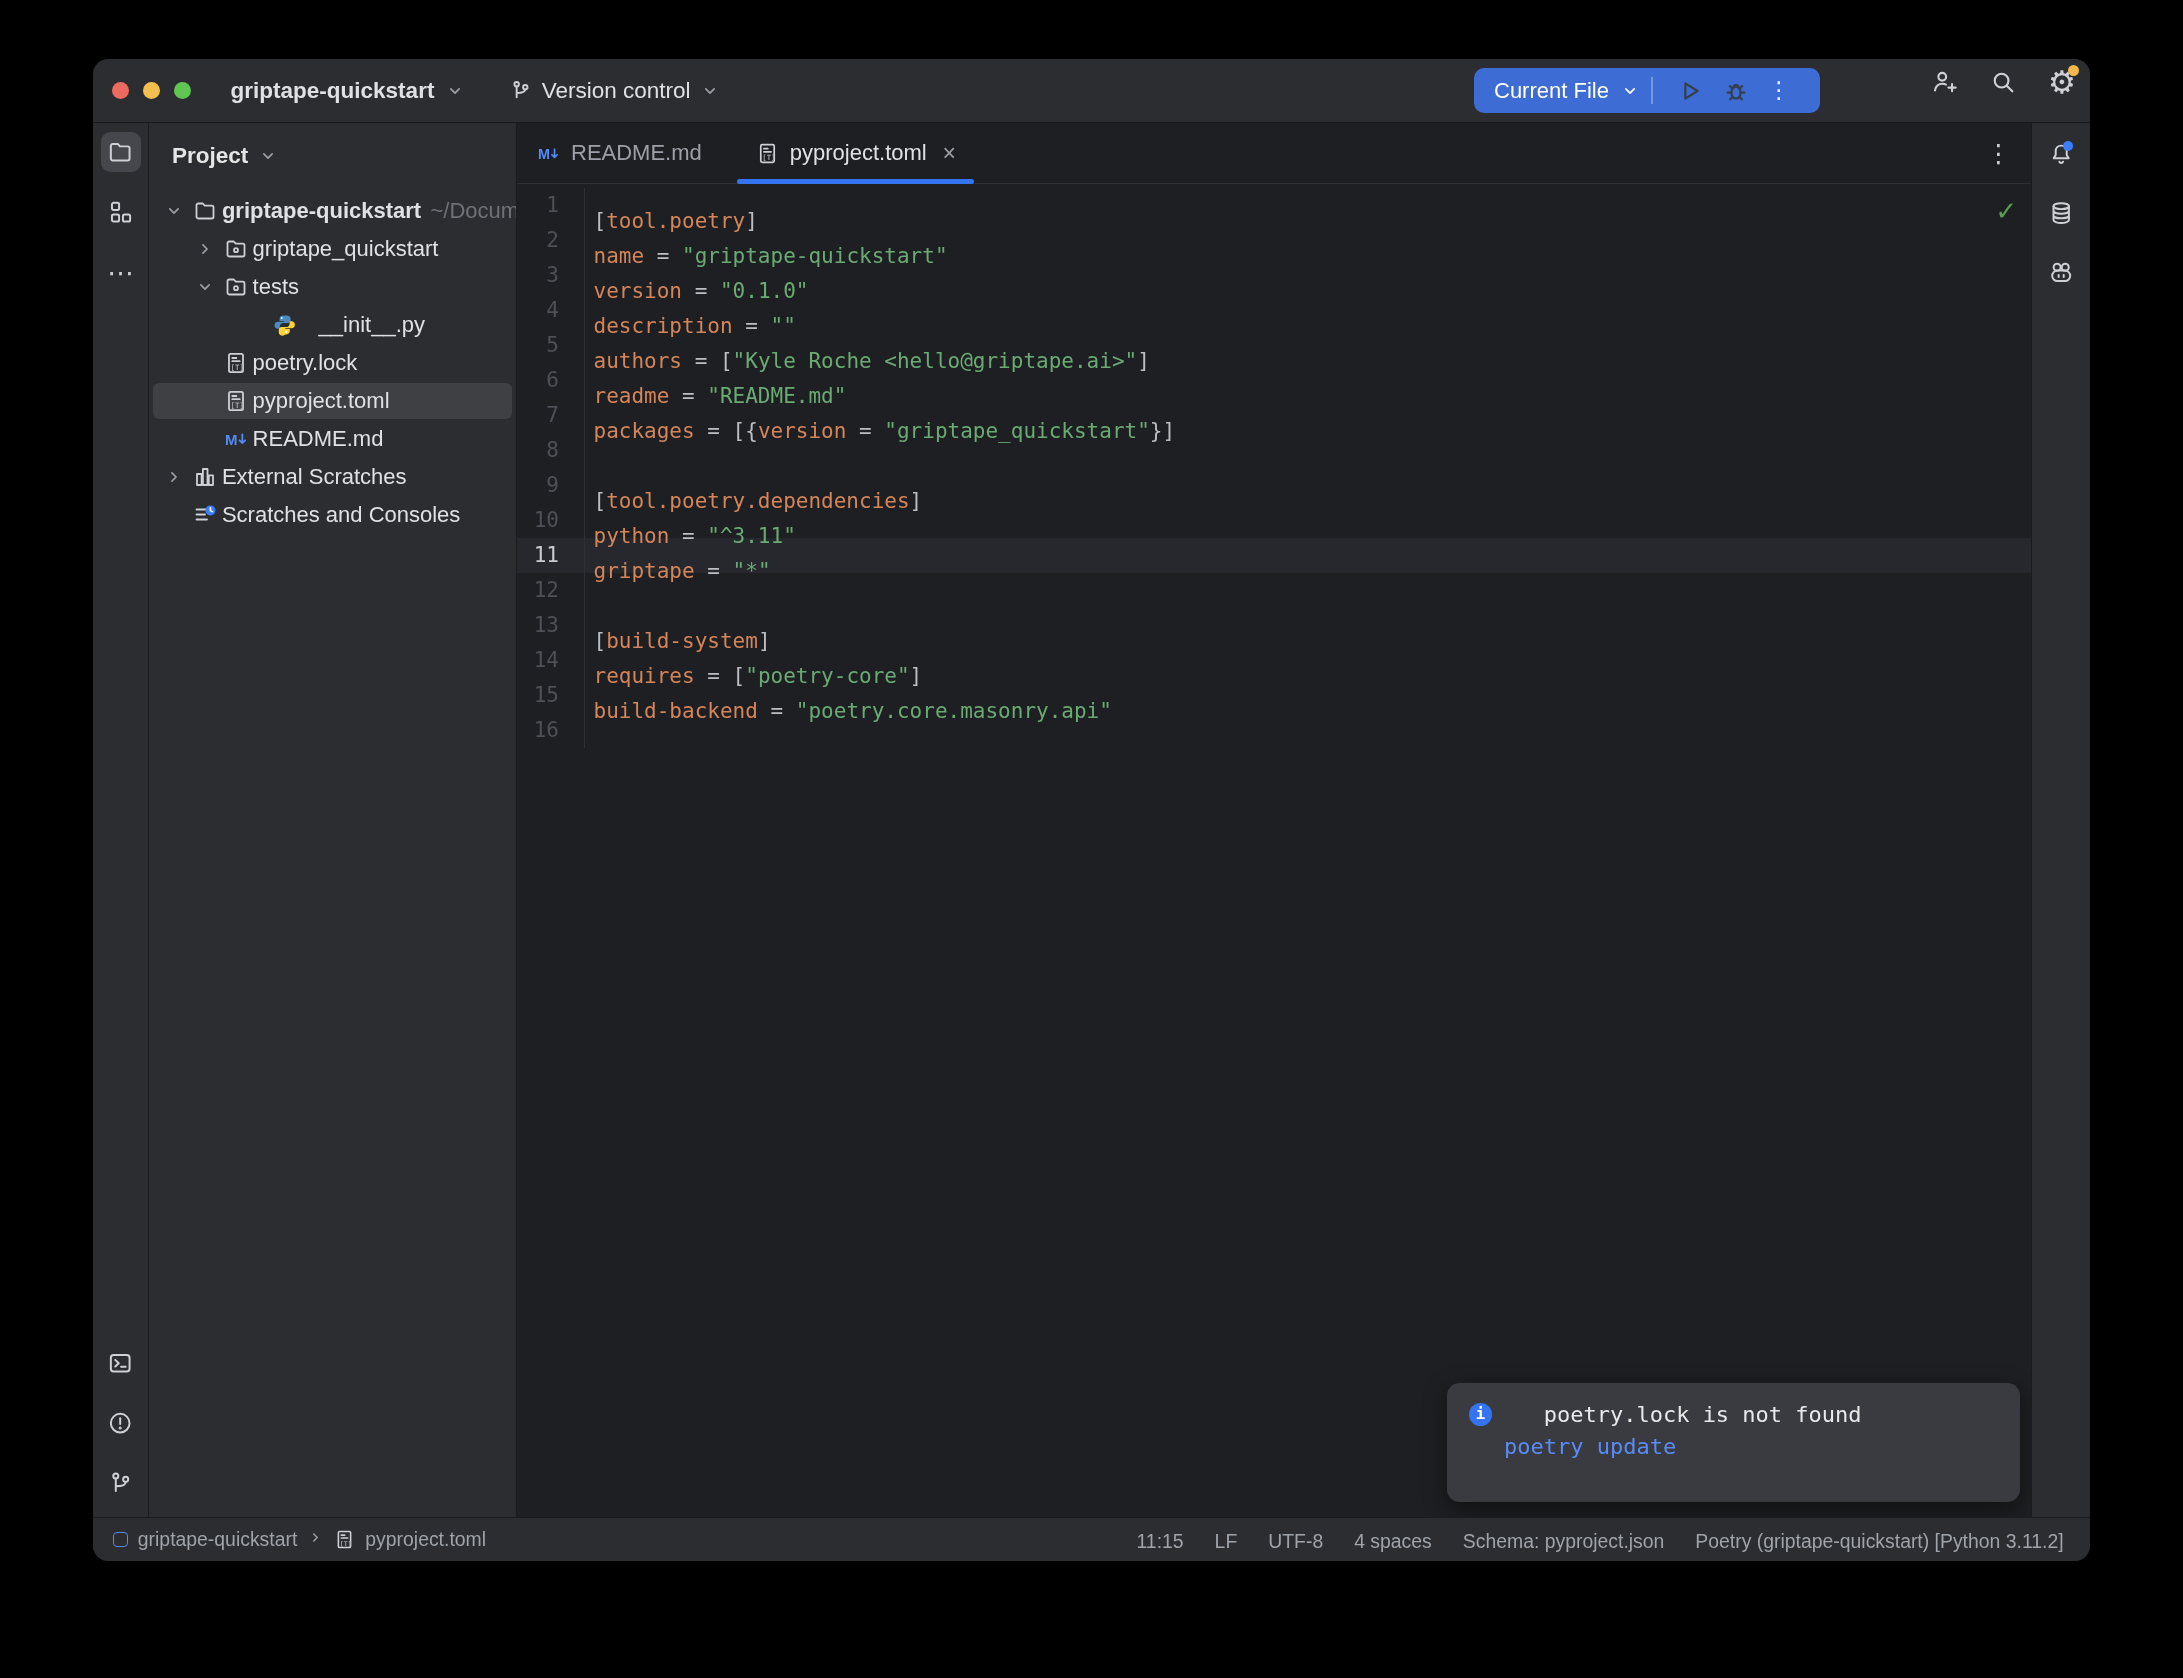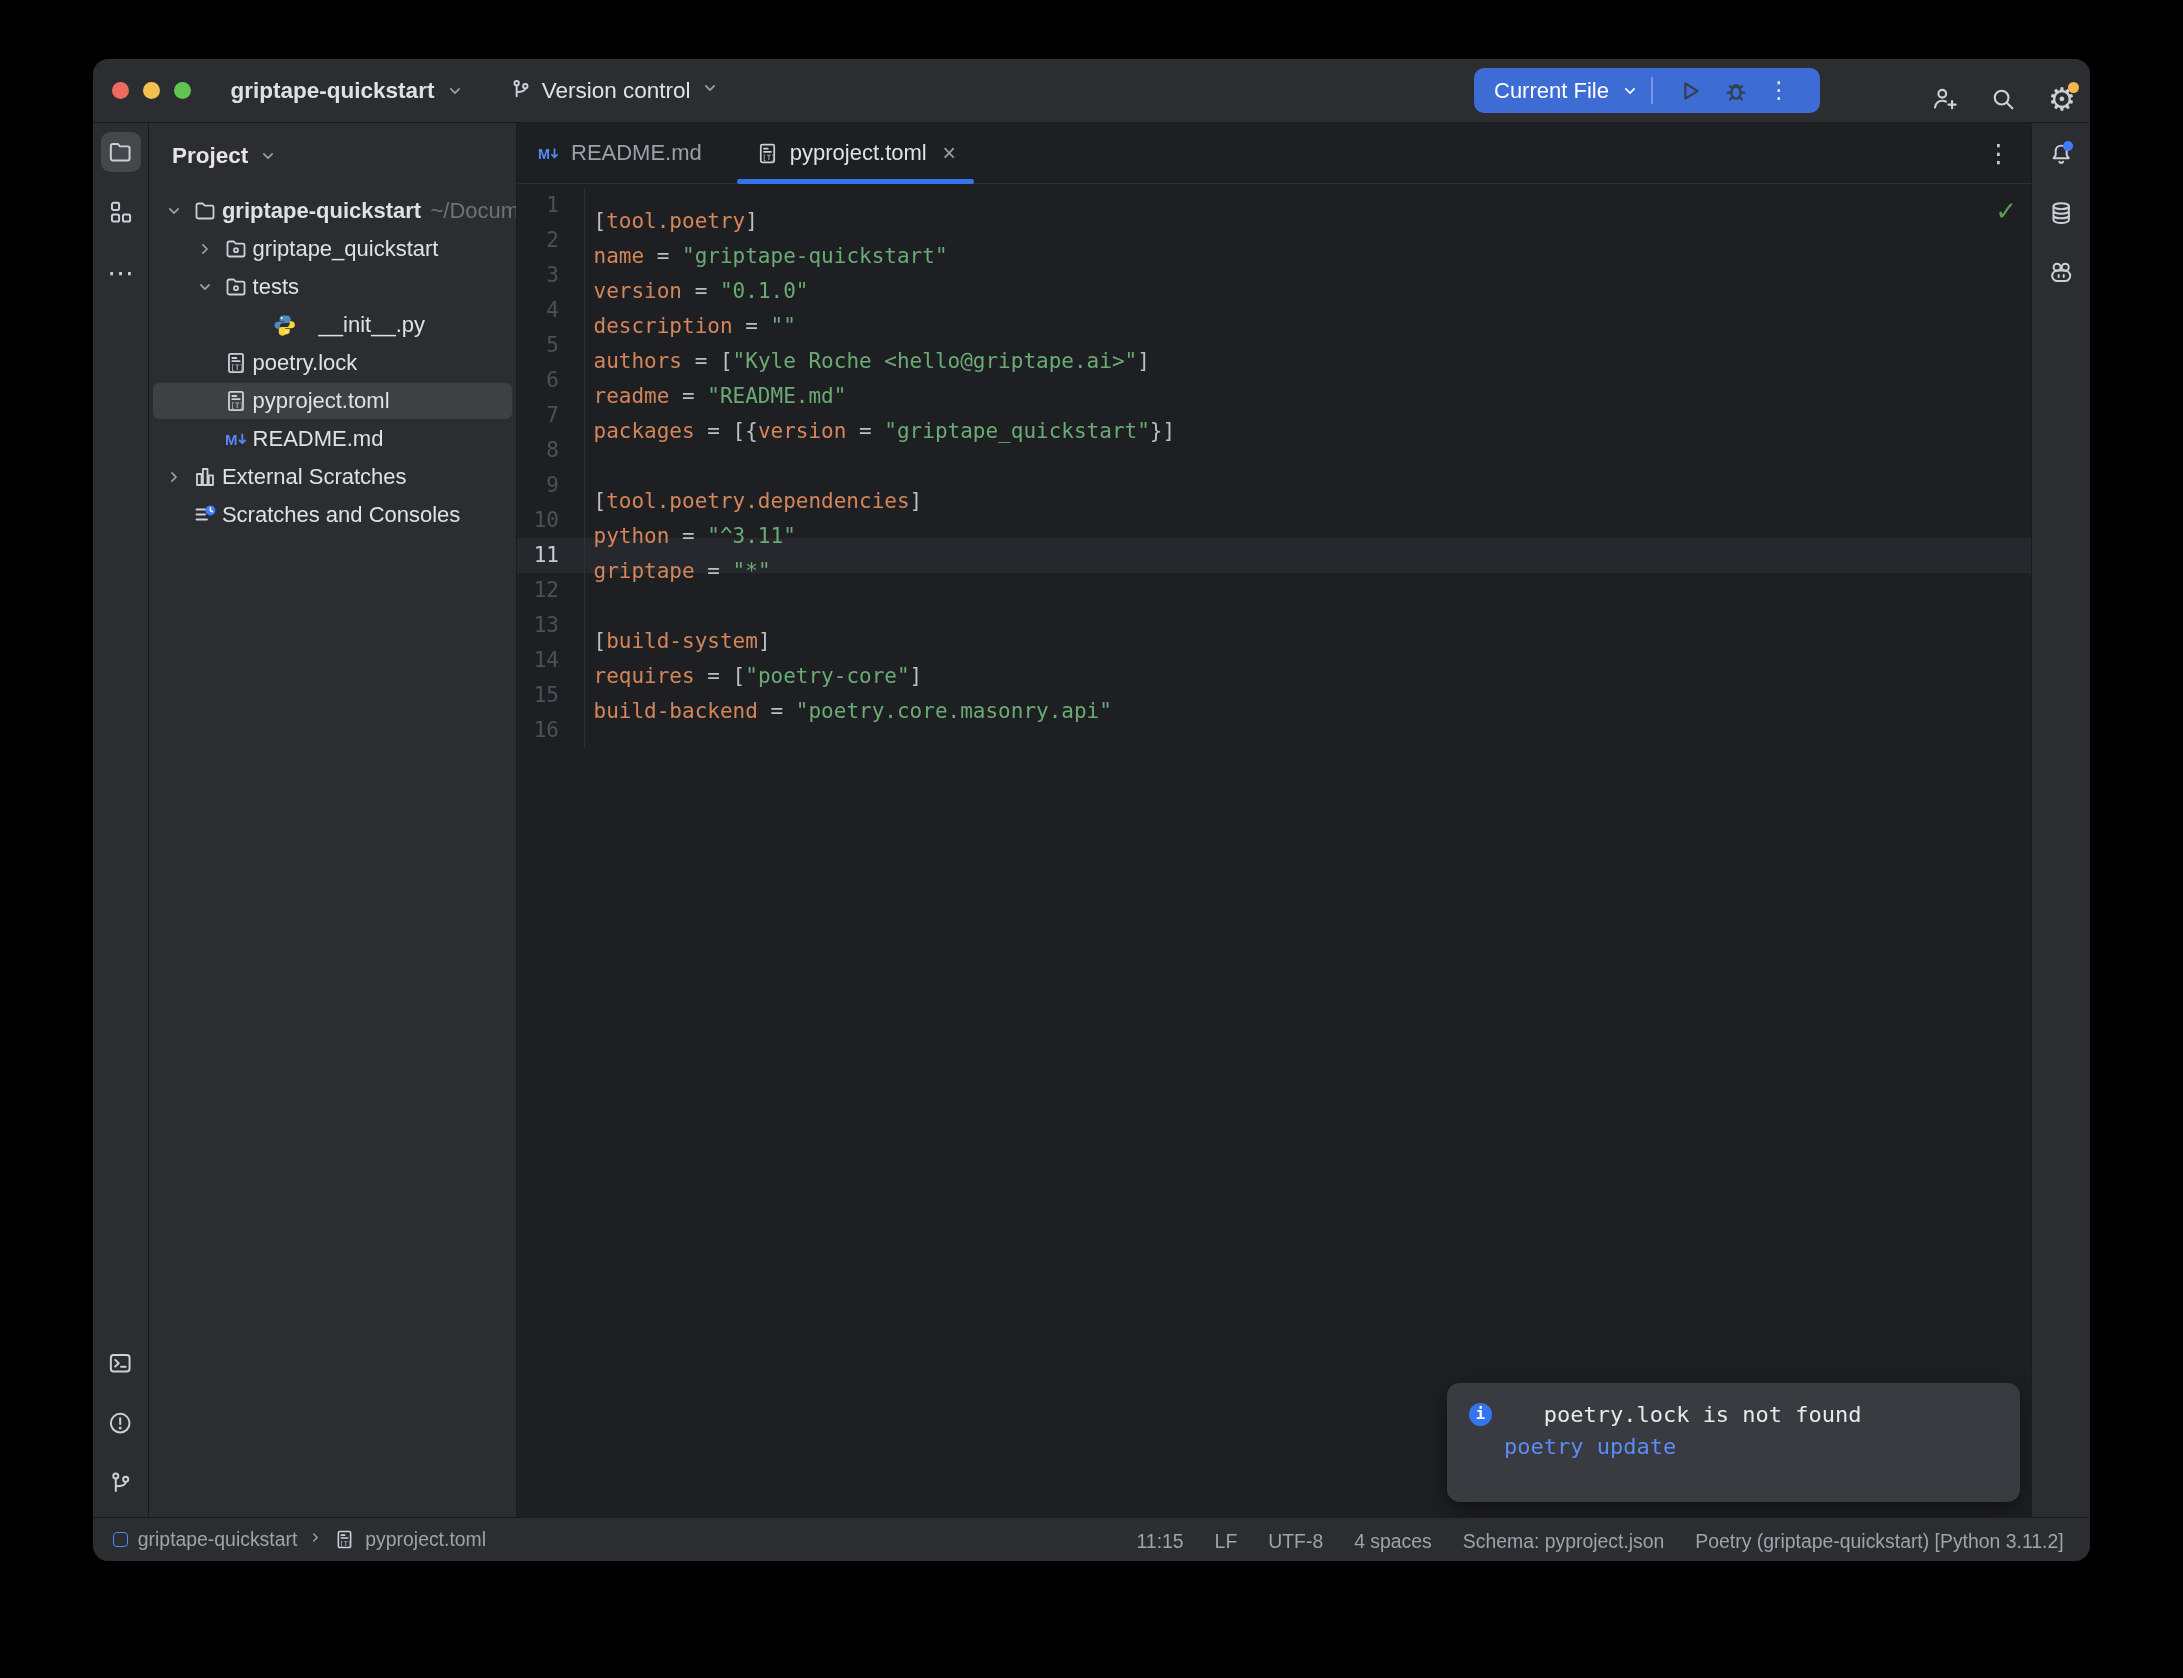--- a/index.html
+++ b/index.html
@@ -8,27 +8,27 @@
   #window { position:absolute; left:93px; top:59px; width:1997px; height:1502px;
     background:#1e1f22; border-radius:15.5px; overflow:hidden; display:flex; flex-direction:column; }
 
   
   .titlebar { height:64px; background:#2b2d30; border-bottom:1.6px solid #191a1c;
     display:flex; align-items:center; padding-left:18.6px; flex:0 0 auto; }
   .lights { display:flex; gap:14px; align-items:center; }
   .light { width:17px; height:17px; border-radius:50%; }
   .proj-widget { display:flex; align-items:center; gap:11px; margin-left:40px;
     color:#dfe1e5; font-size:22.5px; font-weight:bold; }
-  .vcs-widget { display:flex; align-items:flex-start; gap:9.3px; margin-left:44px;
+  .vcs-widget { display:flex; align-items:center; gap:9.3px; margin-left:44px;
     color:#dfe1e5; font-size:22.5px; }
   .chev { width:20px; height:20px; flex:0 0 auto; }
   .chev svg, .ico svg { width:100%; height:100%; stroke:#ced0d6; fill:none;
     stroke-width:1.8; stroke-linecap:round; stroke-linejoin:round; }
   .chev svg { stroke:#9da0a6; stroke-width:2; }
-  .tb-right { margin-left:auto; display:flex; align-items:flex-end; padding-right:14px; }
+  .tb-right { margin-left:auto; display:flex; align-items:flex-start; padding-right:14px; }
   .run-pill { width:346px; height:45px; border-radius:10px; background:#3e6cd5;
     display:flex; align-items:center; padding:0 14px 0 20px; }
   .run-pill .label { color:#fff; font-size:22px; }
   .run-pill .chev svg { stroke:#fff; }
   .pill-sep { width:1.6px; height:26.4px; background:rgba(255,255,255,.3); margin:0 14px 0 11px; }
   .pill-ico { width:28px; height:28px; margin:0 9.3px; }
   .pill-ico svg { width:100%; height:100%; stroke:#343f4e; fill:none; stroke-width:1.9;
     stroke-linecap:round; stroke-linejoin:round; }
   .kebab-pill { color:#e8eaee; font-family:"DejaVu Sans", sans-serif; font-size:23px;
     margin-left:7.8px; line-height:1; }

